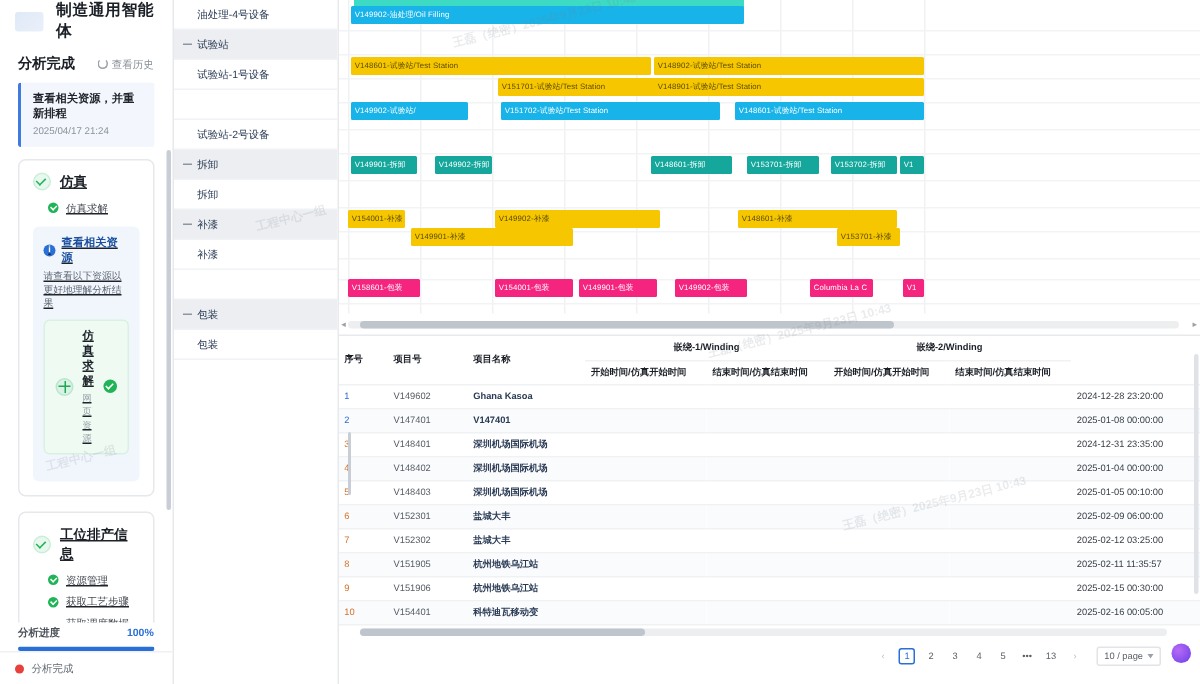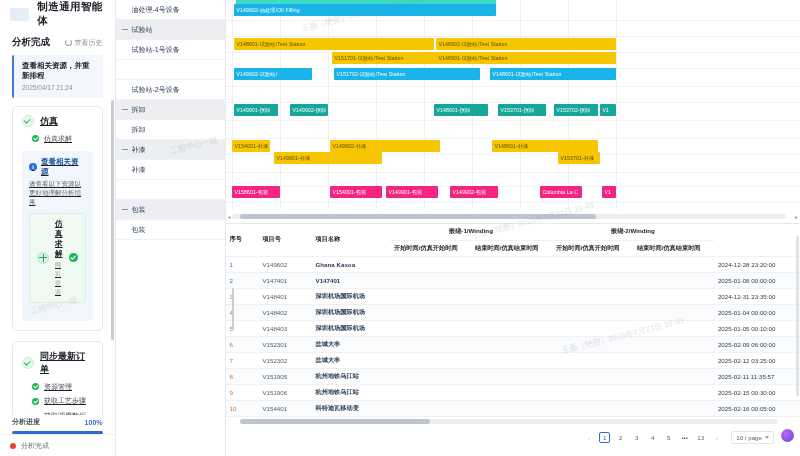--- a/index.html
+++ b/index.html
@@ -275,21 +275,21 @@
               <span class="res-link-s" style="display:block">网页资源</span>
             </span>
             <span class="ok-circle"></span>
           </div>
         </div>
       </div>
 
       <div class="step-card">
         <div class="step-head">
           <span class="dot-check"></span>
-          <span class="step-title">同步最新订单</span>
+          <span class="step-title">工位排产信息</span>
         </div>
         <div class="sub-list">
           <div class="sub-item">
               <span class="sub-dot"></span>
               <span class="sub-label">资源管理</span>
             </div>
           <div class="sub-item">
               <span class="sub-dot"></span>
               <span class="sub-label">获取工艺步骤</span>
             </div>

